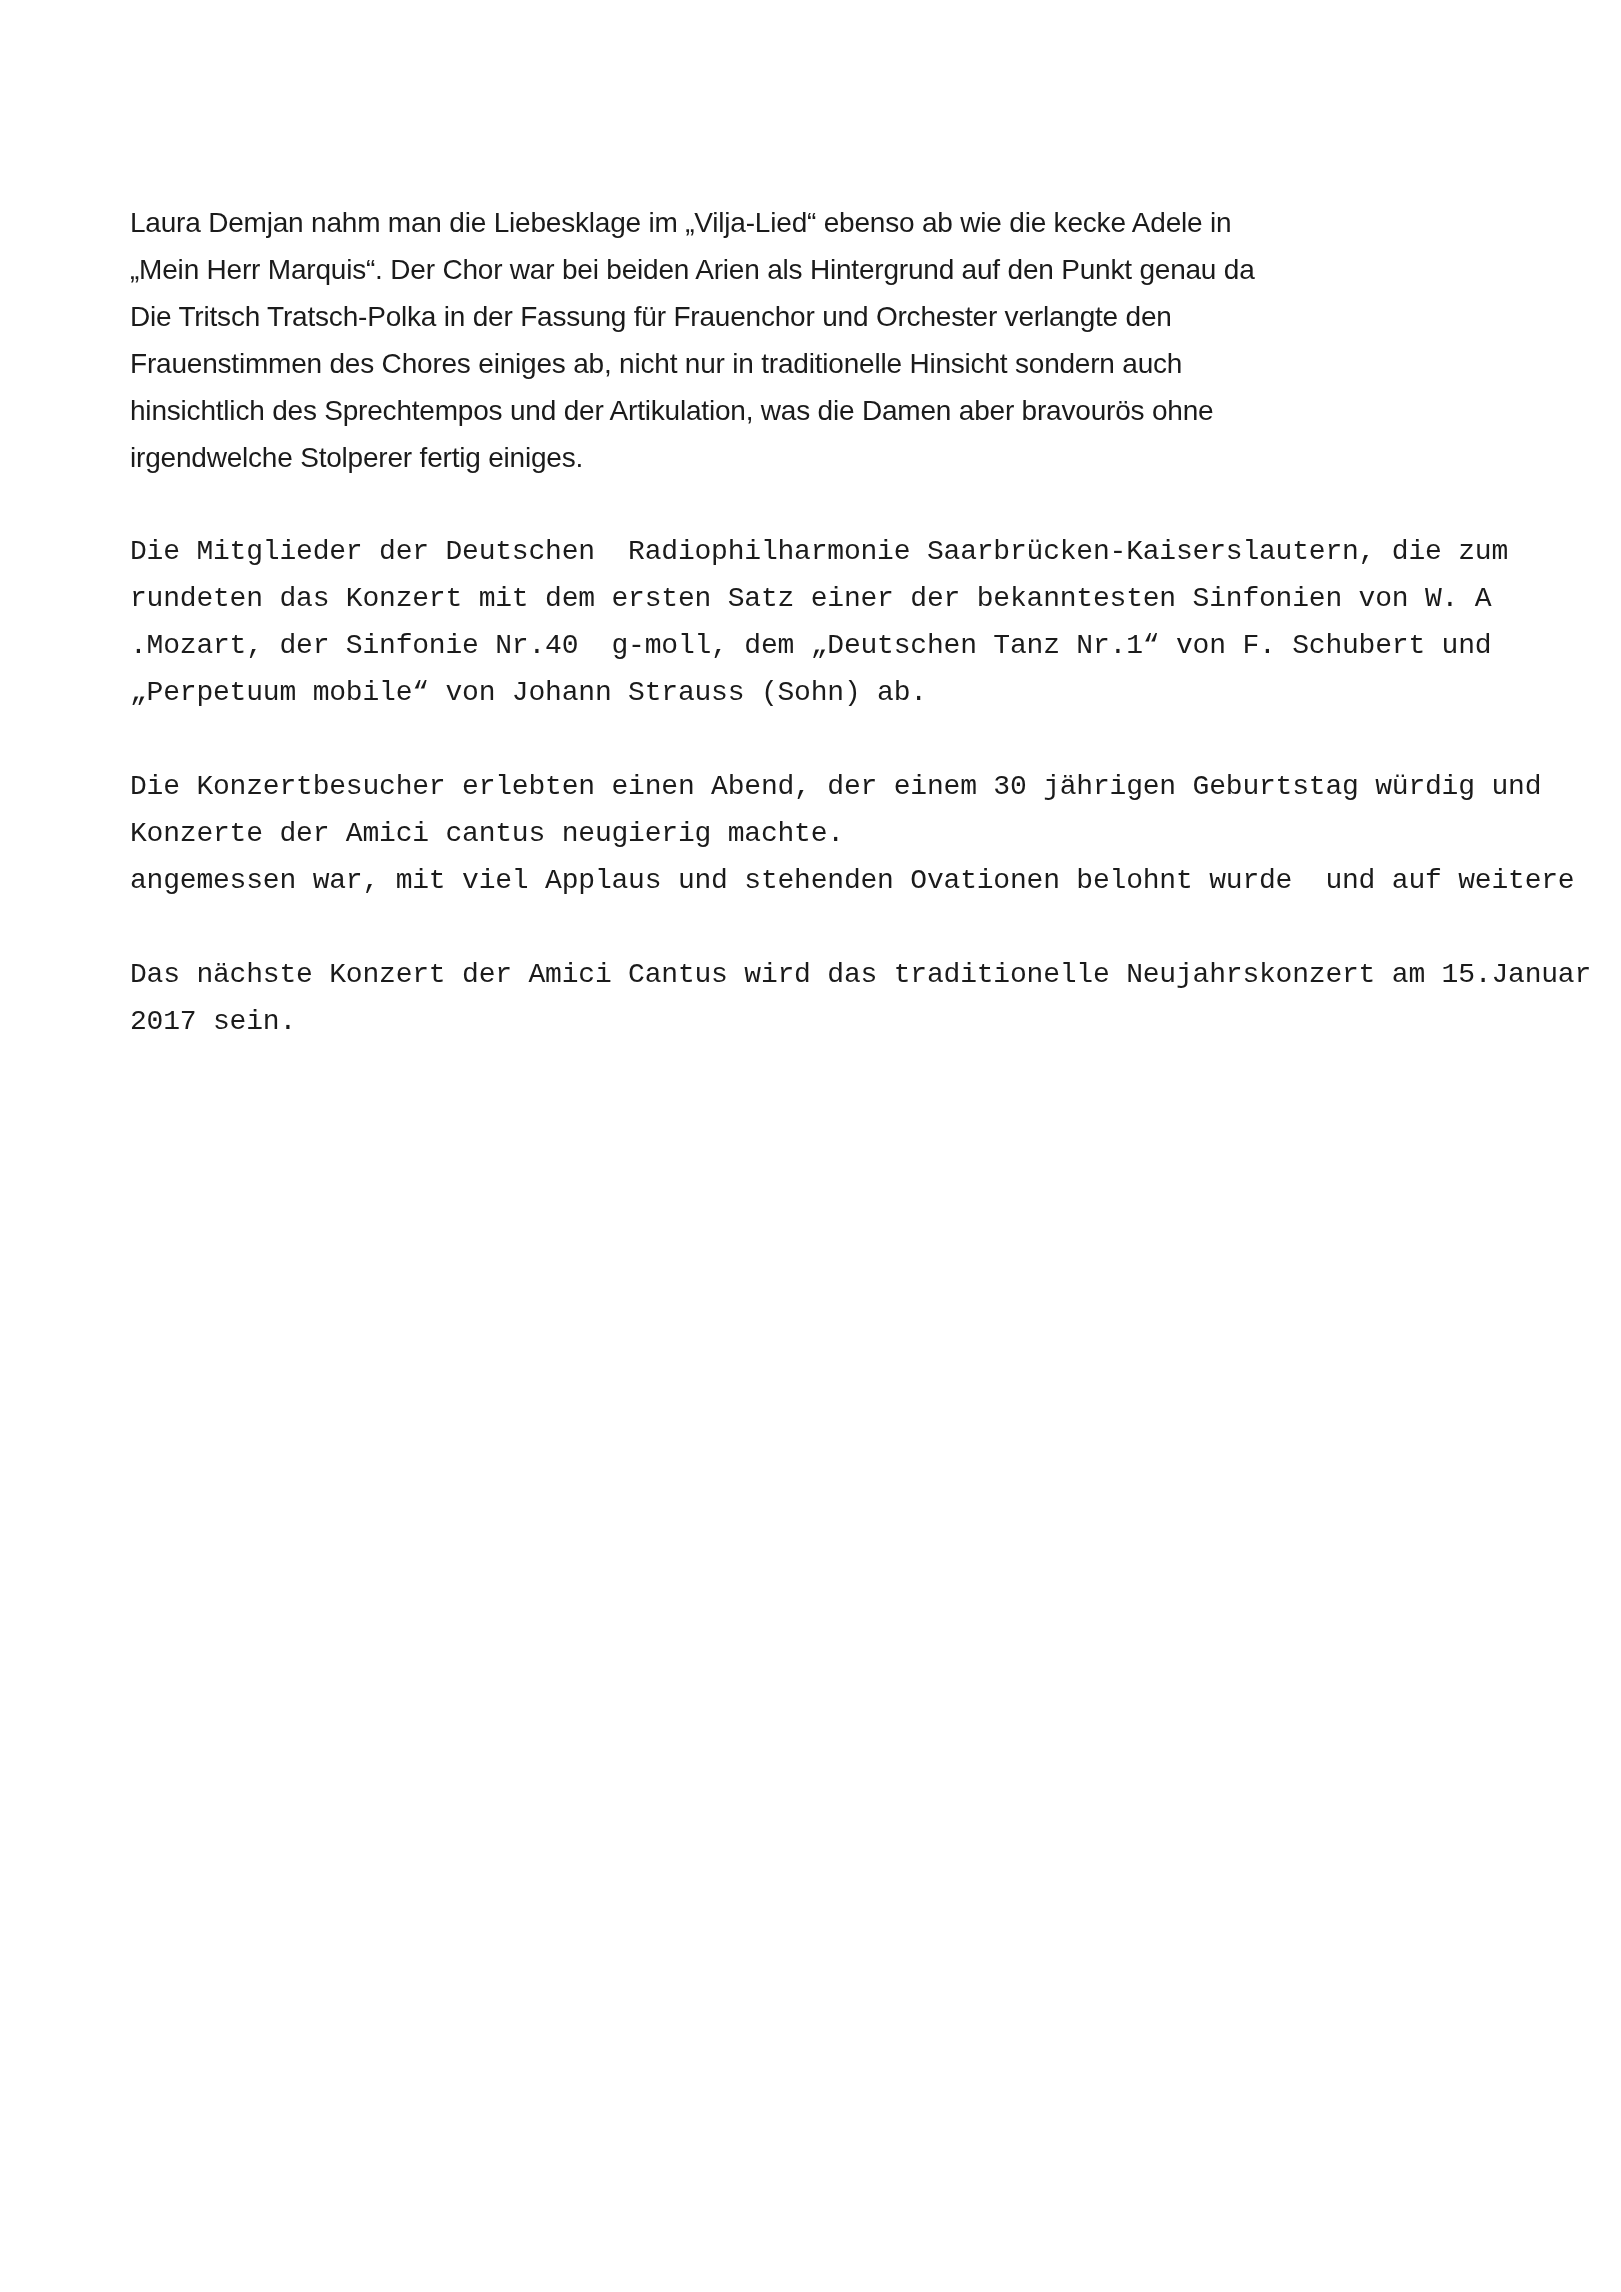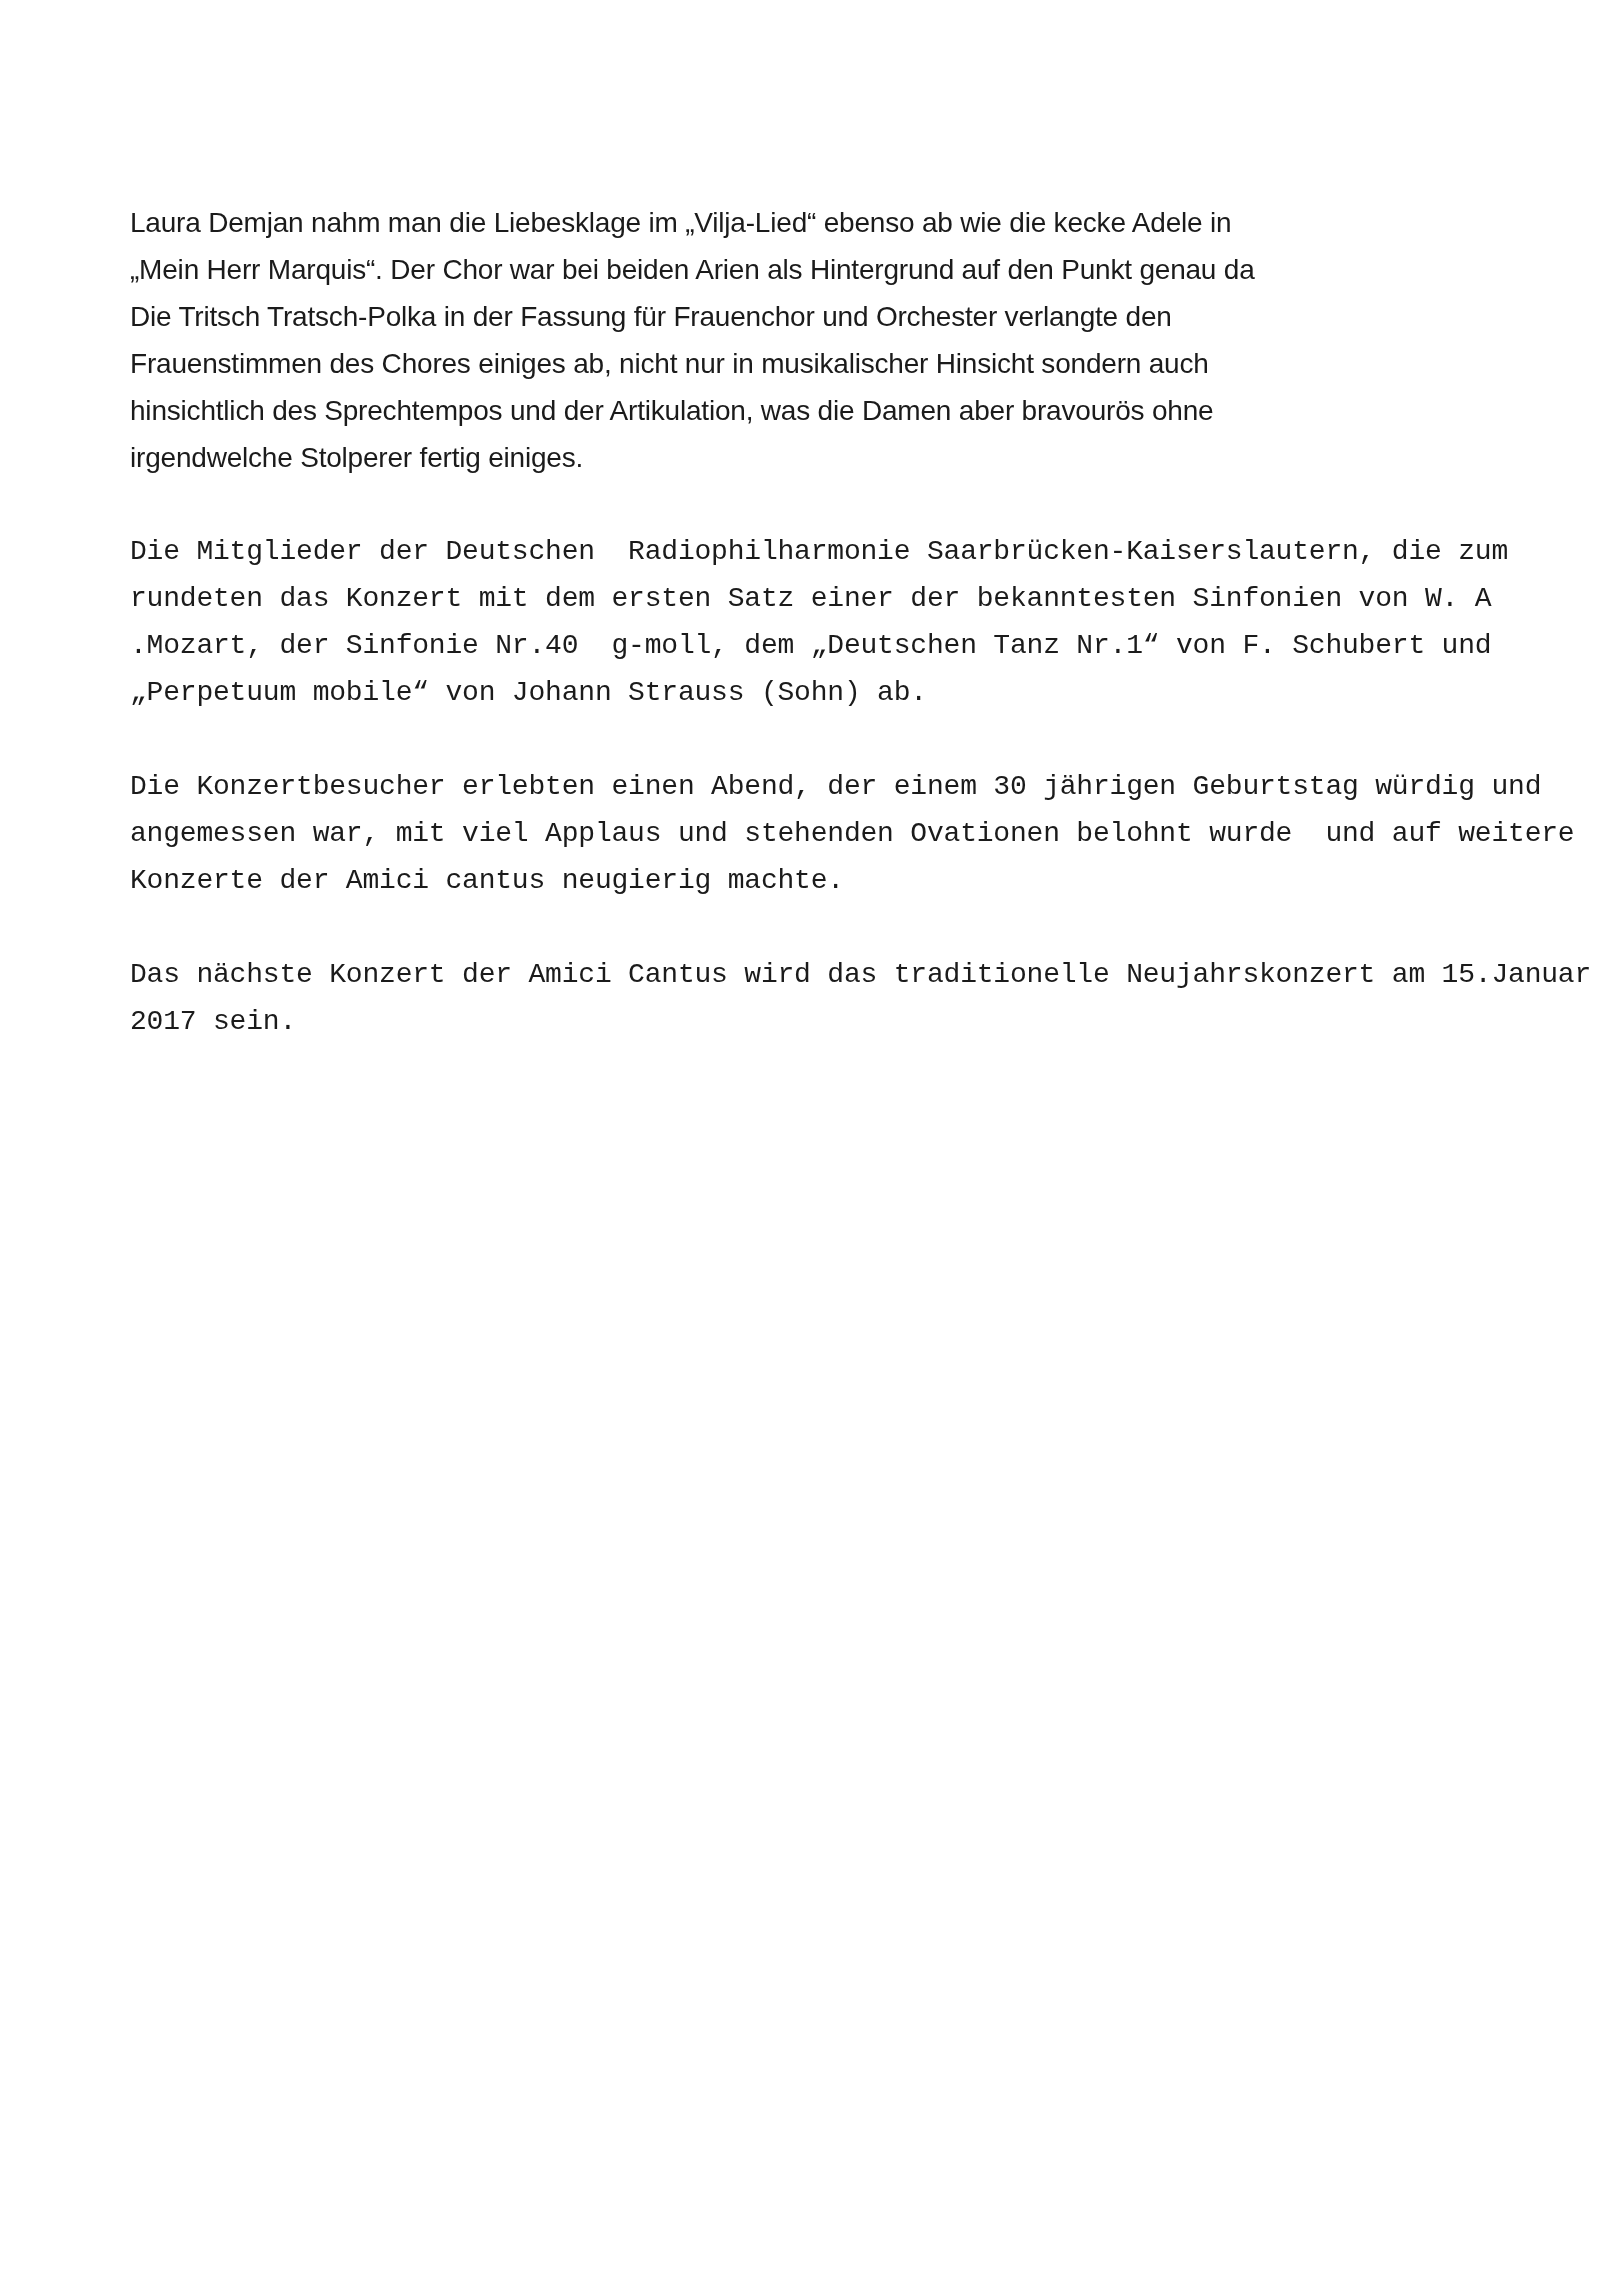--- a/index.html
+++ b/index.html
@@ -36,36 +36,36 @@
 </head>
 <body>
 
 <div class="page">
   <div class="content">
 
     <div class="block">
       <div class="line">Laura Demjan nahm man die Liebesklage im „Vilja-Lied“ ebenso ab wie die kecke Adele in</div>
       <div class="line">„Mein Herr Marquis“. Der Chor war bei beiden Arien als Hintergrund auf den Punkt genau da</div>
       <div class="line">Die Tritsch Tratsch-Polka in der Fassung für Frauenchor und Orchester verlangte den</div>
-      <div class="line">Frauenstimmen des Chores einiges ab, nicht nur in musikalischer Hinsicht sondern auch</div>
+      <div class="line">Frauenstimmen des Chores einiges ab, nicht nur in traditionelle Hinsicht sondern auch</div>
       <div class="line">hinsichtlich des Sprechtempos und der Artikulation, was die Damen aber bravourös ohne</div>
       <div class="line">irgendwelche Stolperer fertig einiges.</div>
     </div>
 
     <div class="block">
       <div class="line">Die Mitglieder der Deutschen  Radiophilharmonie Saarbrücken-Kaiserslautern, die zum</div>
       <div class="line">rundeten das Konzert mit dem ersten Satz einer der bekanntesten Sinfonien von W. A</div>
       <div class="line">.Mozart, der Sinfonie Nr.40  g-moll, dem „Deutschen Tanz Nr.1“ von F. Schubert und</div>
       <div class="line">„Perpetuum mobile“ von Johann Strauss (Sohn) ab.</div>
     </div>
 
     <div class="block">
       <div class="line">Die Konzertbesucher erlebten einen Abend, der einem 30 jährigen Geburtstag würdig und</div>
+      <div class="line">Konzerte der Amici cantus neugierig machte.</div>
       <div class="line">angemessen war, mit viel Applaus und stehenden Ovationen belohnt wurde  und auf weitere</div>
-      <div class="line">Konzerte der Amici cantus neugierig machte.</div>
     </div>
 
     <div class="block">
       <div class="line">Das nächste Konzert der Amici Cantus wird das traditionelle Neujahrskonzert am 15.Januar</div>
       <div class="line">2017 sein.</div>
     </div>
 
   </div>
 </div>
 

